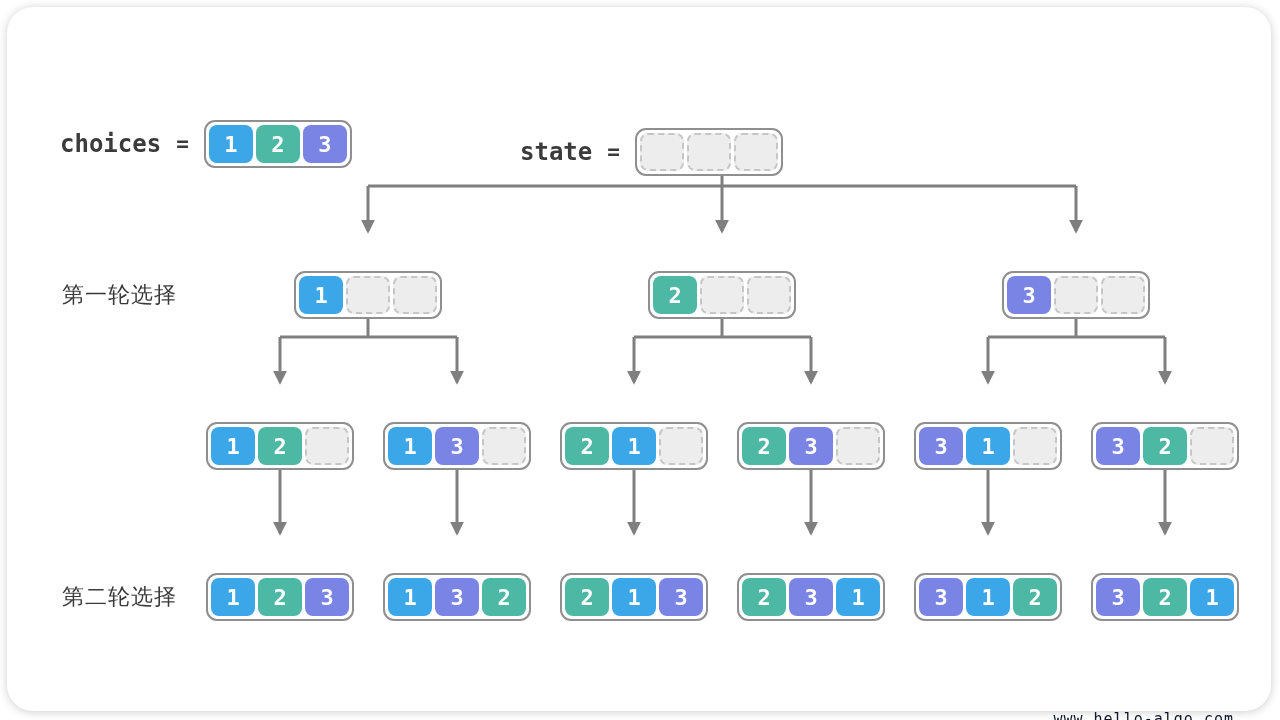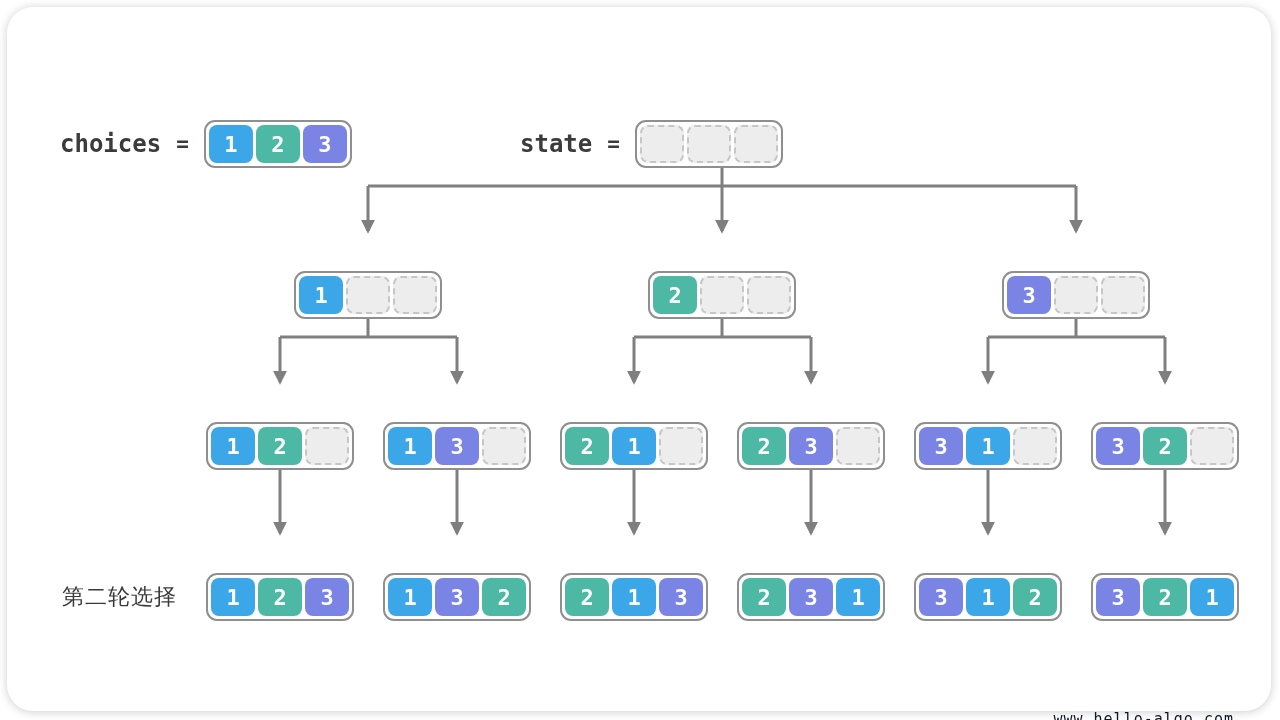--- a/index.html
+++ b/index.html
@@ -146,30 +146,31 @@
     <div class="hdr-group" style="left:60px; top:88px;">
       <span class="code-text">choices</span>
       <span class="code-text eq">=</span>
       <div class="abox" id="choices-box">
           <div class="cell" style="background: rgb(60, 167, 232);">1</div>
           <div class="cell" style="background: rgb(77, 184, 163);">2</div>
           <div class="cell" style="background: rgb(122, 132, 228);">3</div>
         </div>
     </div>
 
-    <div class="hdr-group" style="left:520px; top:88px;">
+    <div class="hdr-group" style="left:520px; top:96px;">
       <span class="code-text">state</span>
       <span class="code-text eq">=</span>
       <div class="abox" id="state-box">
           <div class="cell empty"></div>
           <div class="cell empty"></div>
           <div class="cell empty"></div>
         </div>
     </div>
 
+    <div class="row-label" style="top:239px;">第一轮选择</div>
     <div class="row-label" style="top:541px;">第二轮选择</div>
 
     <div id="nodes">
         <div class="abox abs" style="left: 294px; top: 239px;">
           <div class="cell" style="background: rgb(60, 167, 232);">1</div>
           <div class="cell empty"></div>
           <div class="cell empty"></div>
         </div>
         <div class="abox abs" style="left: 648px; top: 239px;">
           <div class="cell" style="background: rgb(77, 184, 163);">2</div>

